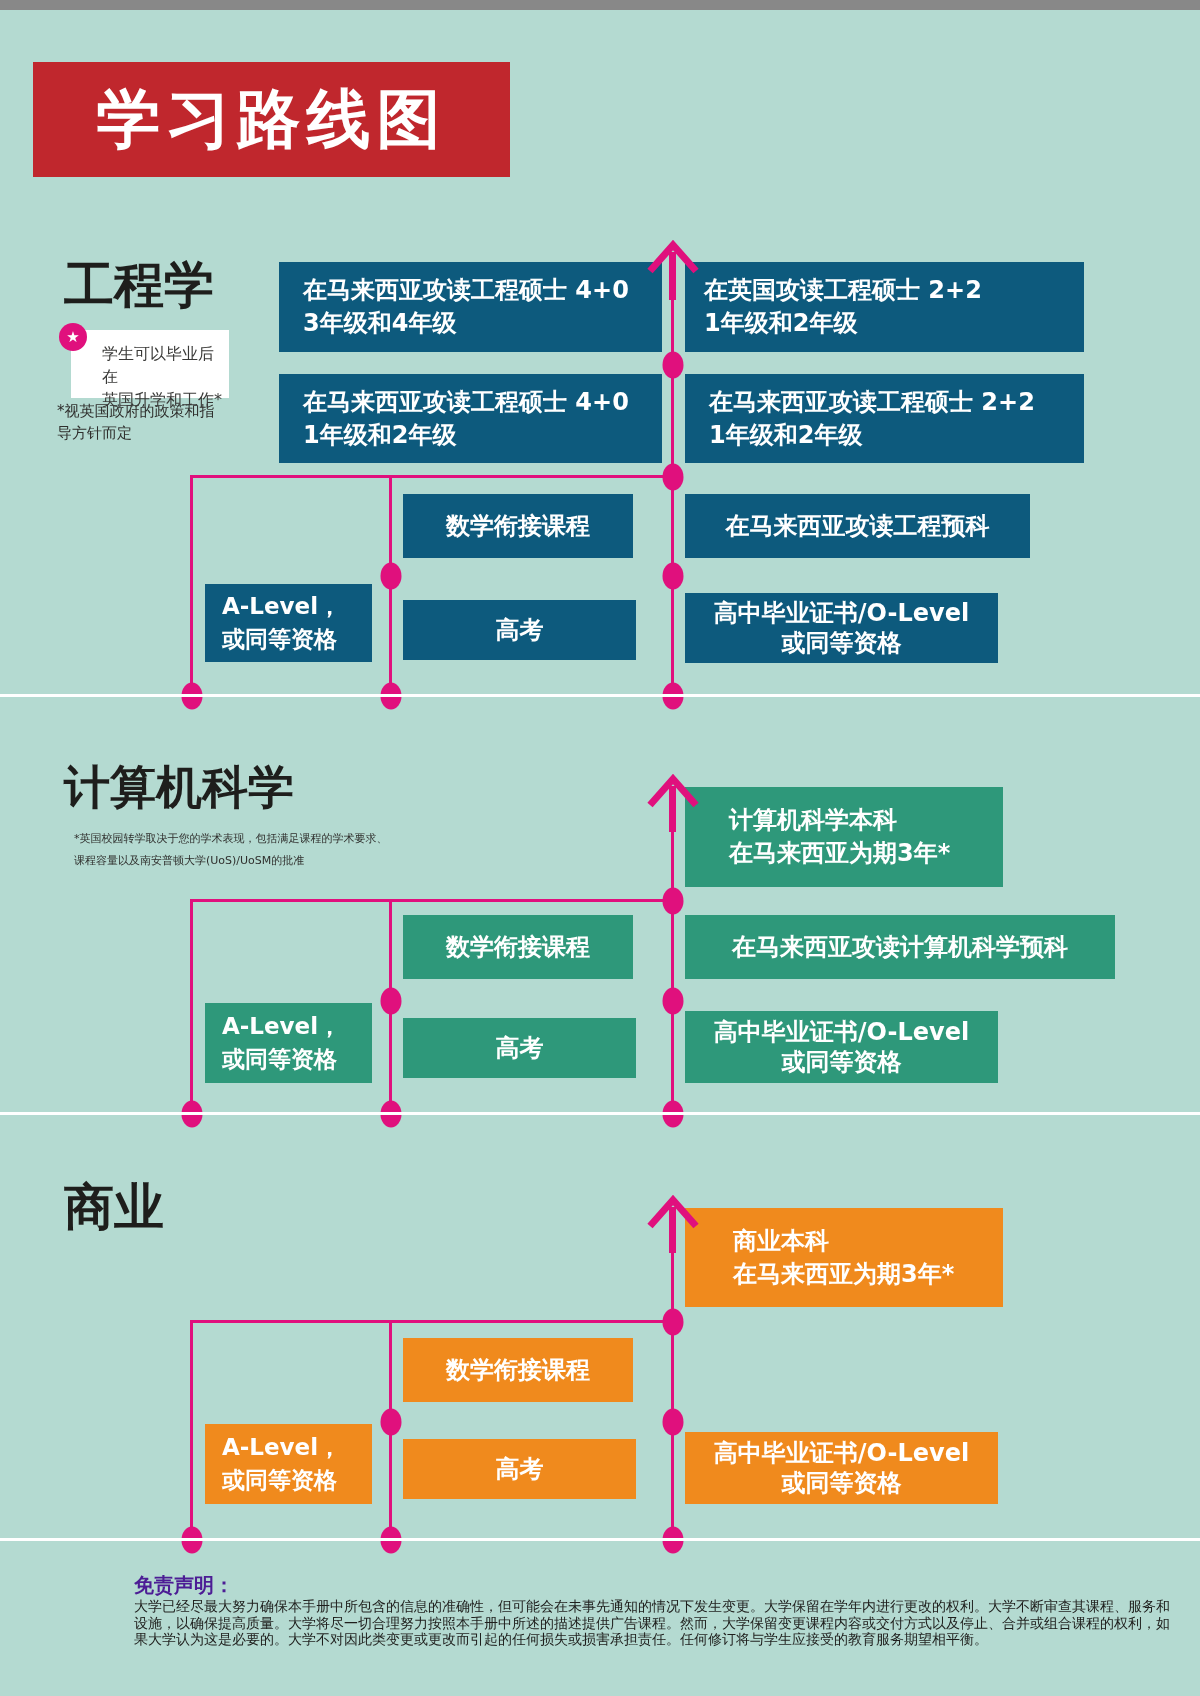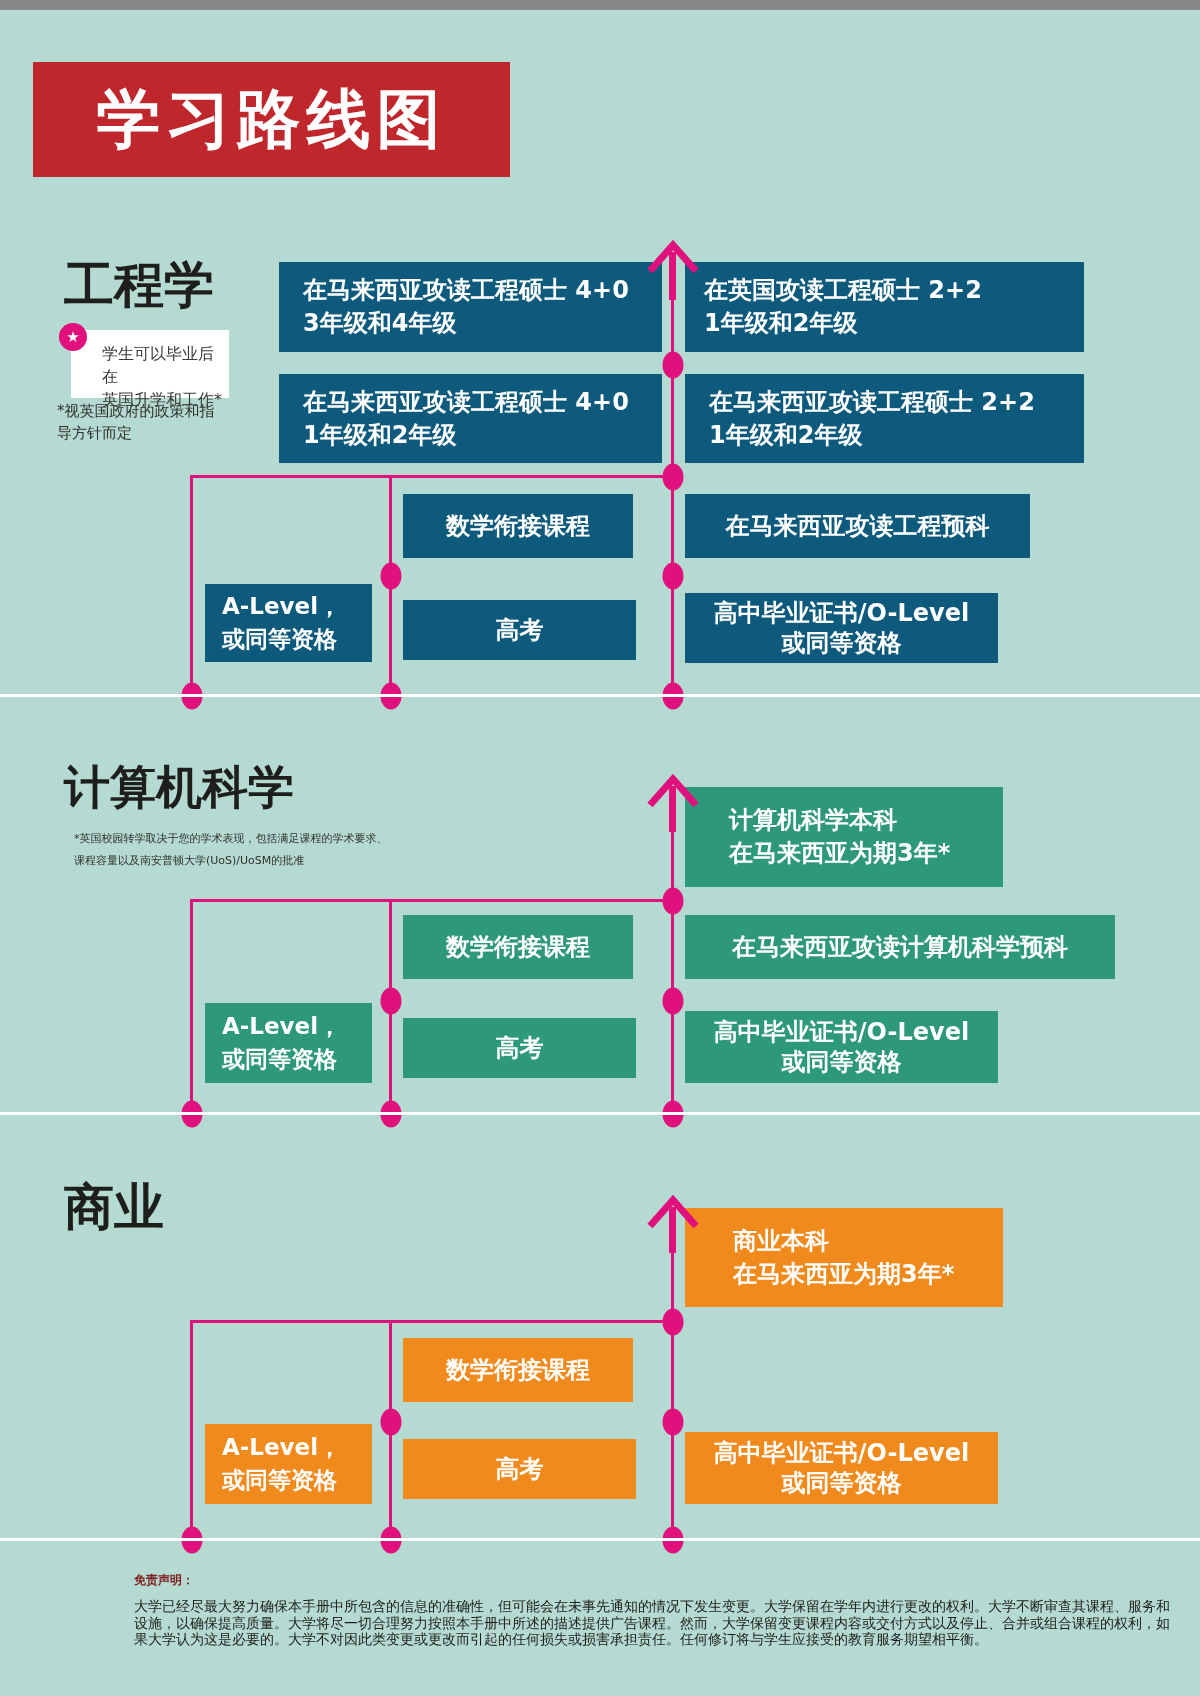--- a/index.html
+++ b/index.html
@@ -40,21 +40,21 @@
   .green{background:var(--cs-green);}
   .orange{background:var(--business-orange);}
 
   .pink{color:var(--connector-pink);}
   .vline,.hline,.shaft-thick{position:absolute;background:var(--connector-pink);z-index:1;}
   .dot{position:absolute;width:21px;height:27px;border-radius:50%;background:var(--connector-pink);
        transform:translate(-50%,-50%);z-index:4;}
   .arrow-head{position:absolute;z-index:3;}
   .divider{position:absolute;left:0;width:1200px;height:3px;background:var(--divider-white);z-index:5;}
 
-  .disclaimer-title{position:absolute;left:134px;top:1562px;font-size:12px;font-weight:700;color:#7f1d1d;}
+  .disclaimer-title{position:absolute;left:134px;top:1562px;font-size:20px;font-weight:700;color:#4c1d95;}
   .disclaimer-body{position:absolute;left:134px;top:1588px;width:1046px;font-size:14px;
                    line-height:16.5px;color:#1e1e1c;}
 </style>
 </head>
 <body>
 
 <div id="canvas">
 
   <div class="header">学习路线图</div>
 

